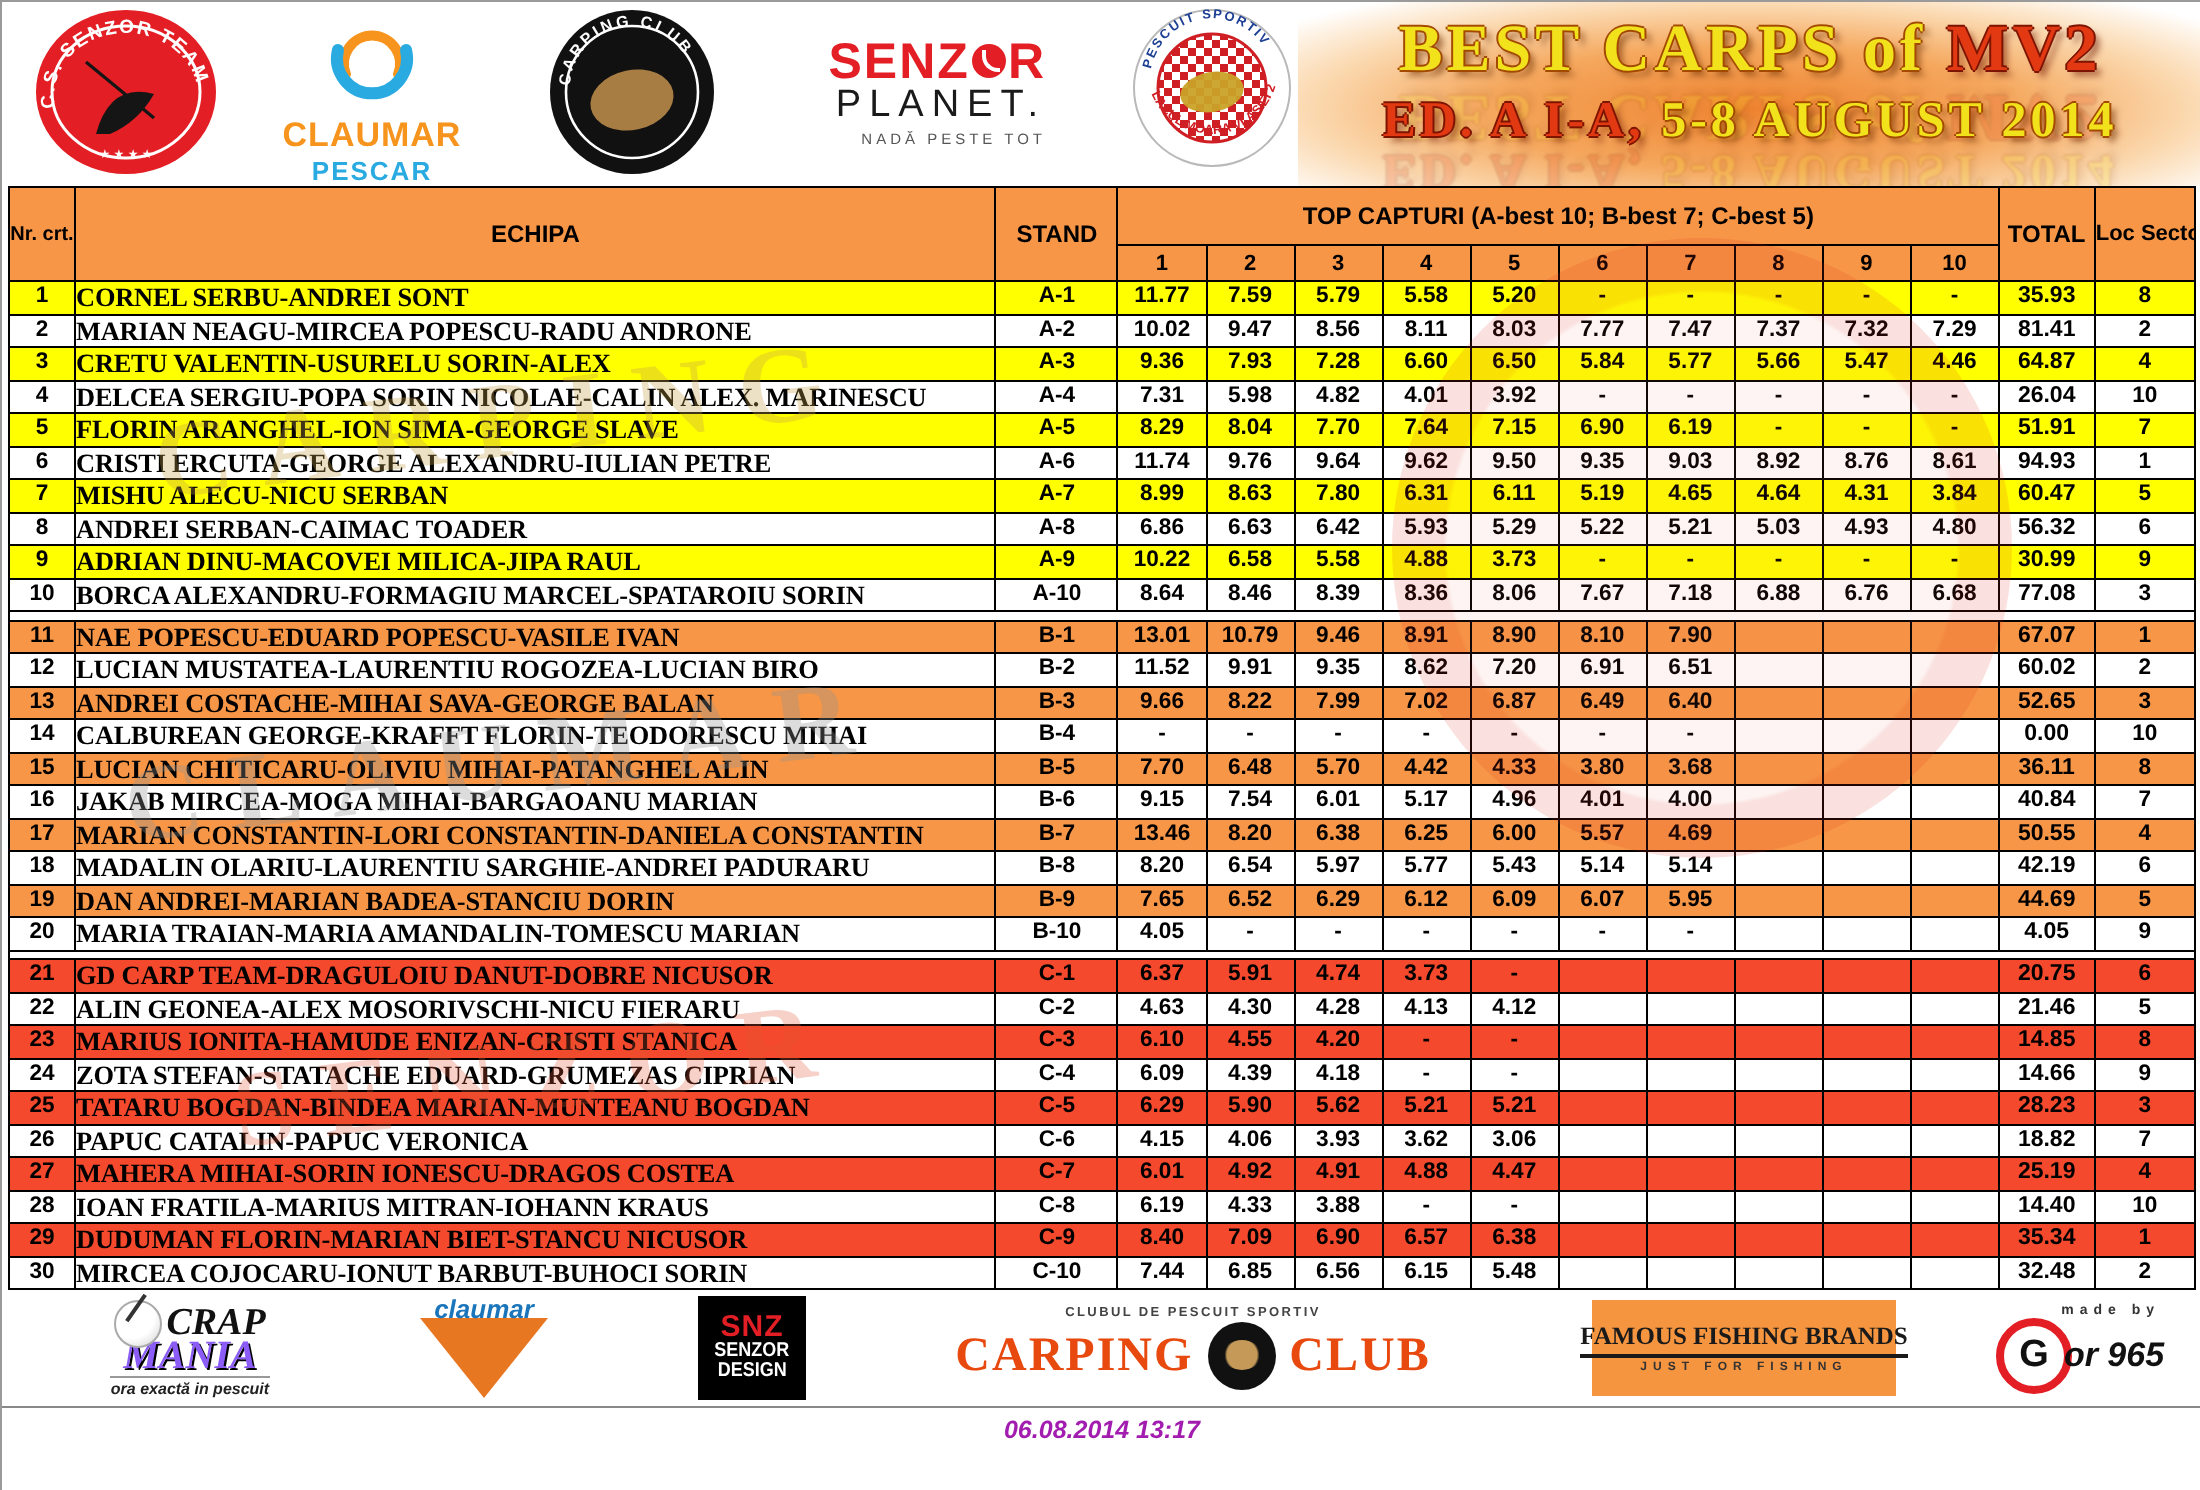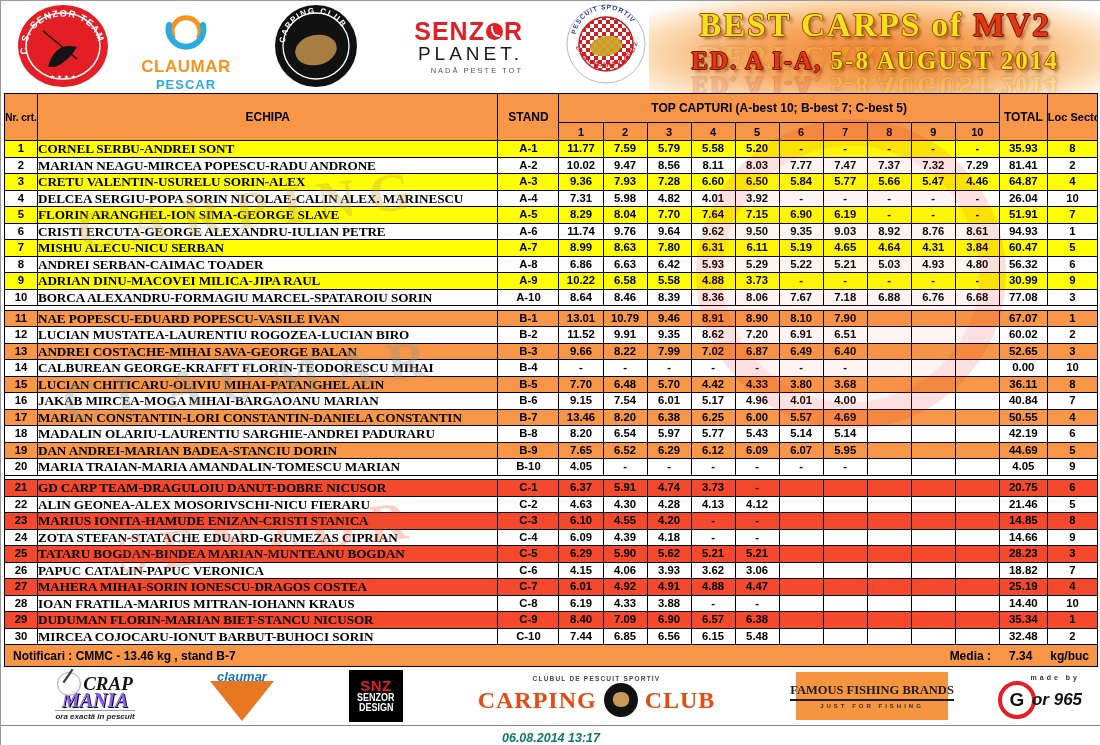--- a/index.html
+++ b/index.html
@@ -88,21 +88,21 @@
   .bl-ffb{left:795px;width:140px;background:#f6953f;height:48px;top:5px;justify-content:center;padding:0 6px;}
   .ffb-l1{font-family:"Liberation Serif",serif;font-weight:bold;font-size:12.5px;color:#1a1a1a;border-bottom:2px double #1a1a1a;padding-bottom:1px;white-space:nowrap;}
   .ffb-l2{font-size:6px;letter-spacing:3px;color:#333;margin-top:2px;font-weight:bold;}
   .bl-gor{left:985px;width:108px;}
   .gor-small{font-size:7px;letter-spacing:3px;color:#333;font-weight:bold;align-self:flex-end;margin-right:14px;}
   .gor-row{display:flex;align-items:center;}
   .gor-circle{width:30px;height:30px;border-radius:50%;background:#fff;border:4px solid #e31e24;display:flex;align-items:center;justify-content:center;font-weight:bold;font-size:19px;color:#111;}
   .gor-rest{font-weight:bold;font-style:italic;font-size:17px;color:#111;margin-left:-4px;}
   
   .ts-band{border-top:1px solid #888;text-align:center;padding-top:2px;}
-  .ts{color:#0f766e;font-weight:bold;font-style:italic;font-size:12.5px;}
+  .ts{color:#a21caf;font-weight:bold;font-style:italic;font-size:12.5px;}
 </style>
 </head>
 <body>
 
 <div class="page">
 
   <div class="top-band">
 
     <div class="logo logo-cs">
       <svg width="96" height="86" viewBox="0 0 96 86">
@@ -750,28 +750,20 @@
     </table>
   </div>
 
   <div class="wm-layer">
     <div class="wm-ring"></div>
     <div class="wm-text wm1">CARPING</div>
     <div class="wm-text wm2">CLAUMAR</div>
     <div class="wm-text wm3">SENZOR</div>
   </div>
 
-  <div class="notif-bar">
-    <span>Notificari : CMMC -  13.46 kg , stand B-7</span>
-    <span class="media-group">
-      <span>Media :</span>
-      <span>7.34</span>
-      <span>kg/buc</span>
-    </span>
-  </div>
 
   <div class="bottom-band">
 
     <div class="blogo bl-crap">
       <div class="crap-row">
         <span class="crap-ball"></span>
         <span class="crap-l1">CRAP</span>
       </div>
       <div class="crap-l2">MANIA</div>
       <div class="crap-tag">ora exactă in pescuit</div>

